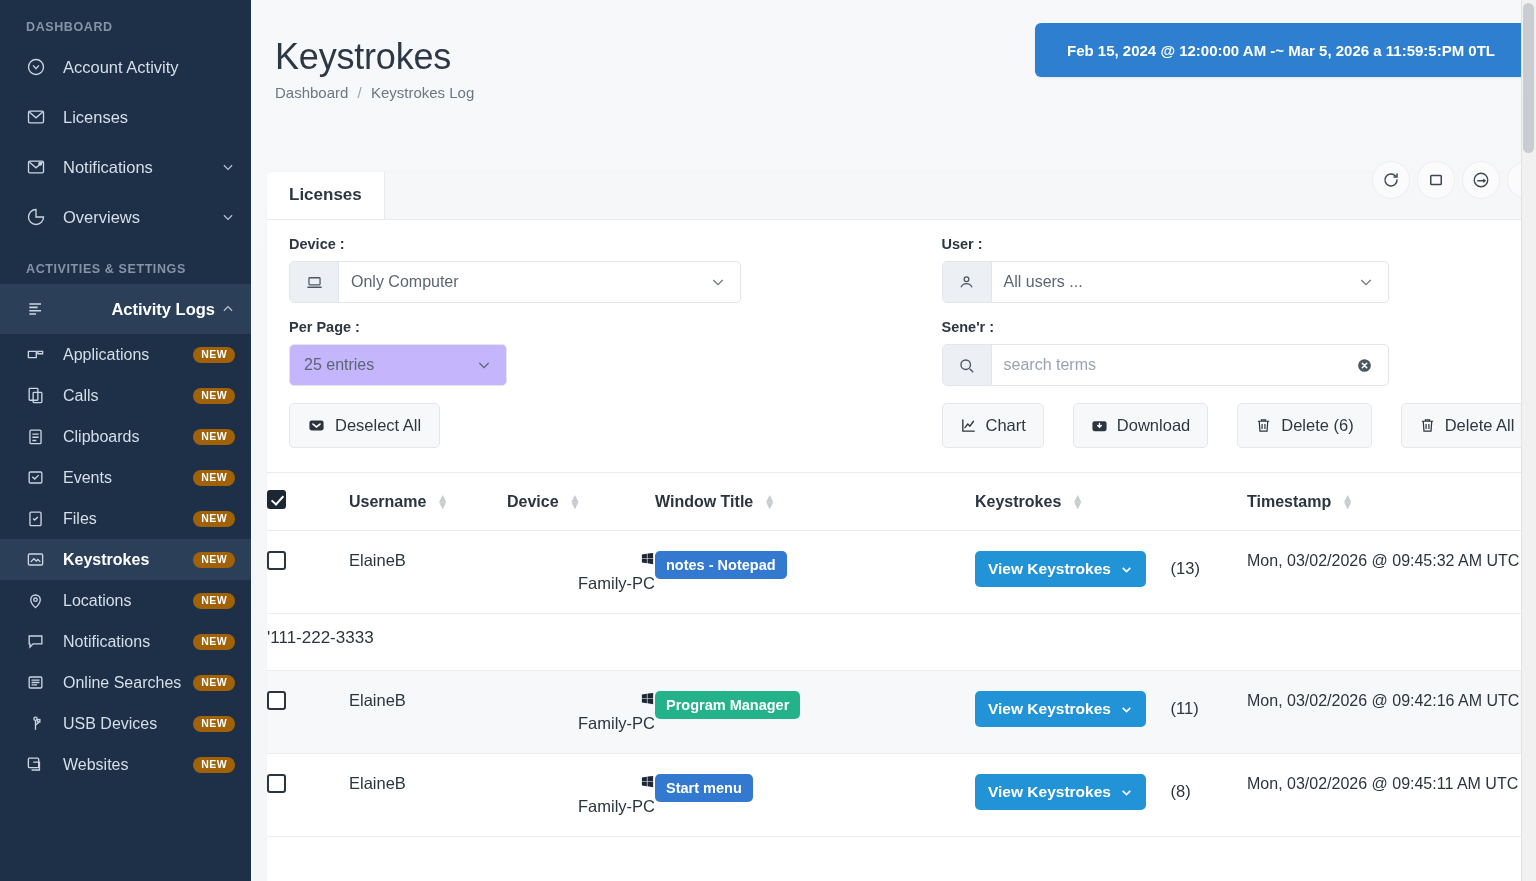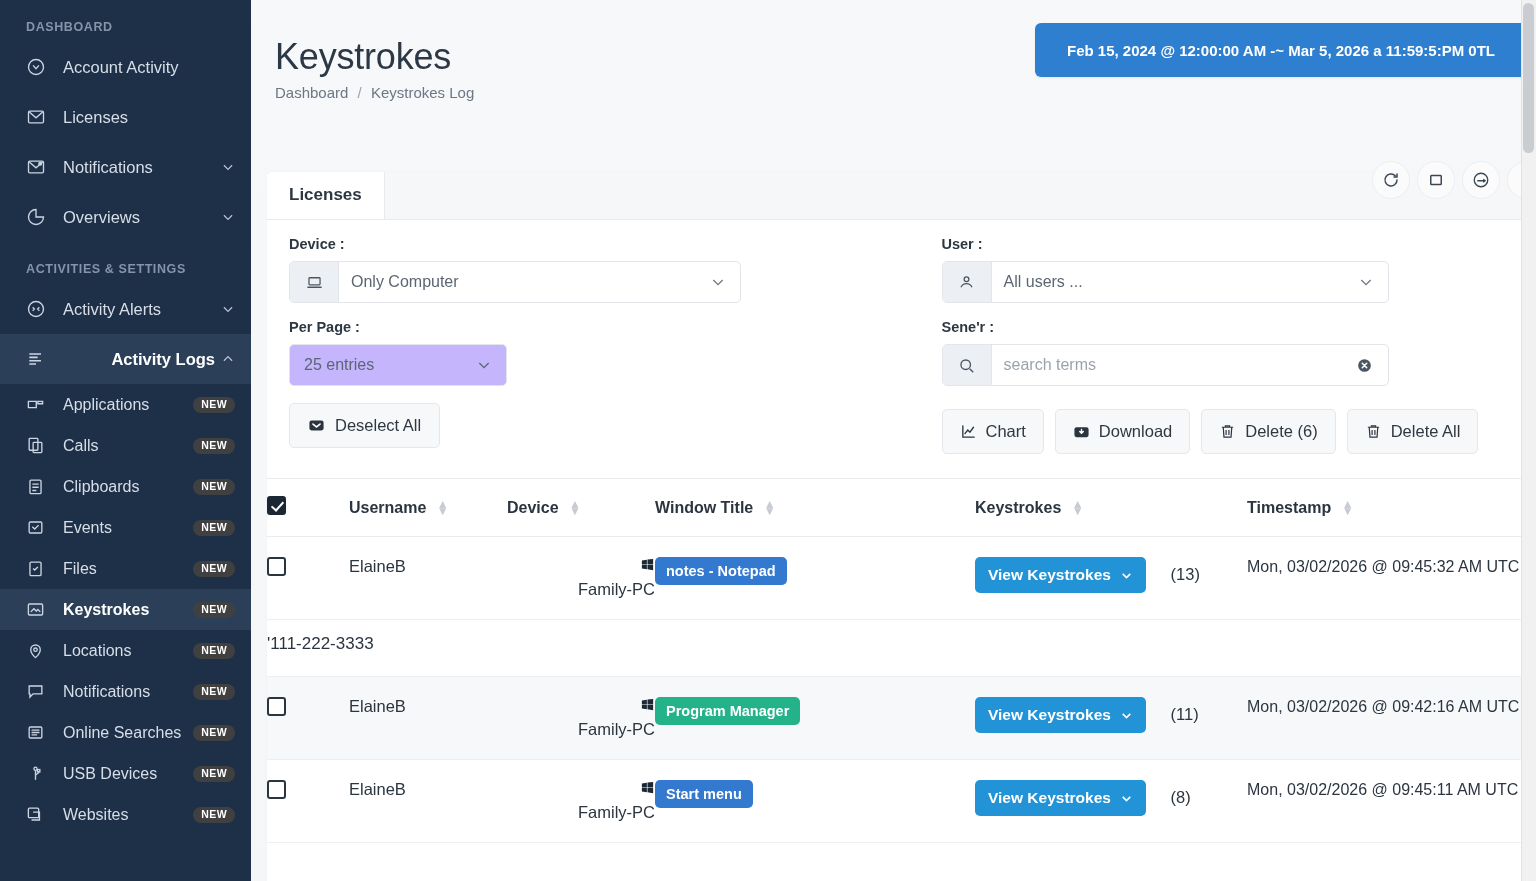--- a/index.html
+++ b/index.html
@@ -35,21 +35,21 @@
     width: 24px; min-width: 24px; height: 20px;
     display: flex; align-items: center; justify-content: flex-start;
     margin-right: 13px; color: #cbd5e1;
   }
   .side-item .lbl { flex: 1; white-space: nowrap; }
   .side-item.active { background: #2b4058; color: #ffffff; font-weight: 700; text-align: right; }
   .side-item.active .lbl { font-weight: 700; }
   .side-item .chev { color: #b6c2d2; font-size: 13px; margin-left: 6px; }
   .side-item.sub { height: 41px; font-size: 16px; }
   .badge-new {
-    background: #404040; color: #ffffff; font-size: 10.5px; font-weight: 700;
+    background: #a16207; color: #ffffff; font-size: 10.5px; font-weight: 700;
     border-radius: 9px; padding: 2.5px 8px 3px; letter-spacing: .4px;
     line-height: 1;
   }
   .side-item.keyst { background: #2b4058; }
   .side-item.keyst .lbl { font-weight: 700; color:#fff; }
 
   
   .main {
     flex: 1; height: 881px; position: relative;
     background: linear-gradient(180deg,#f7f8fa 0%, #f4f6f8 100%);
@@ -131,21 +131,21 @@
     background: #c4b5fd; display: flex; align-items: center; padding: 0 14px;
     font-size: 16px; color: #5b6672; justify-content: space-between;
   }
   .deselect-btn {
     margin-top: 17px;
     height: 45px; display: inline-flex; align-items: center; gap: 10px;
     padding: 0 18px; border: 1px solid #e4e7eb; border-radius: 5px;
     background: #f7f8f9; font-size: 16.5px; color: #2e3843; cursor: pointer;
   }
   .actbar {
-    display: flex; gap: 11px; margin-top: 23px;
+    display: flex; gap: 29px; margin-top: 17px;
   }
   .act-btn {
     height: 45px; display: inline-flex; align-items: center; gap: 9px;
     padding: 0 17px; border: 1px solid #e4e7eb; border-radius: 5px;
     background: #f7f8f9; font-size: 16.5px; color: #2e3843; cursor: pointer;
     white-space: nowrap;
   }
 
   
   table.tbl { width: 100%; border-collapse: collapse; margin-top: 24px; table-layout: fixed; }
@@ -259,34 +259,20 @@
       <span class="lbl">Overviews</span>
       <span class="chev">
         <svg width="14" height="14" viewBox="0 0 24 24" fill="none" stroke="currentColor" stroke-width="2.2">
             <path d="M5 9l7 7 7-7"></path>
           </svg>
       </span>
     </div>
 
     <div class="side-section second">ACTIVITIES &amp; SETTINGS</div>
 
-    <div class="side-item">
-      <span class="ico">
-        <svg width="20" height="20" viewBox="0 0 24 24" fill="none" stroke="currentColor" stroke-width="1.6">
-          <circle cx="12" cy="12" r="9"></circle>
-            <path d="M8 10l2 2-2 2M16 10l-2 2 2 2"></path>
-        </svg>
-      </span>
-      <span class="lbl">Activity Alerts</span>
-      <span class="chev">
-        <svg width="14" height="14" viewBox="0 0 24 24" fill="none" stroke="currentColor" stroke-width="2.2">
-            <path d="M5 9l7 7 7-7"></path>
-          </svg>
-      </span>
-    </div>
 
     <div class="side-item active">
       <span class="ico">
         <svg width="20" height="20" viewBox="0 0 24 24" fill="none" stroke="currentColor" stroke-width="1.9">
           <path d="M4 6h14M4 10h10M4 14h14M4 18h8"></path>
         </svg>
       </span>
       <span class="lbl">Activity Logs</span>
       <span class="chev">
         <svg width="14" height="14" viewBox="0 0 24 24" fill="none" stroke="currentColor" stroke-width="2.2">

